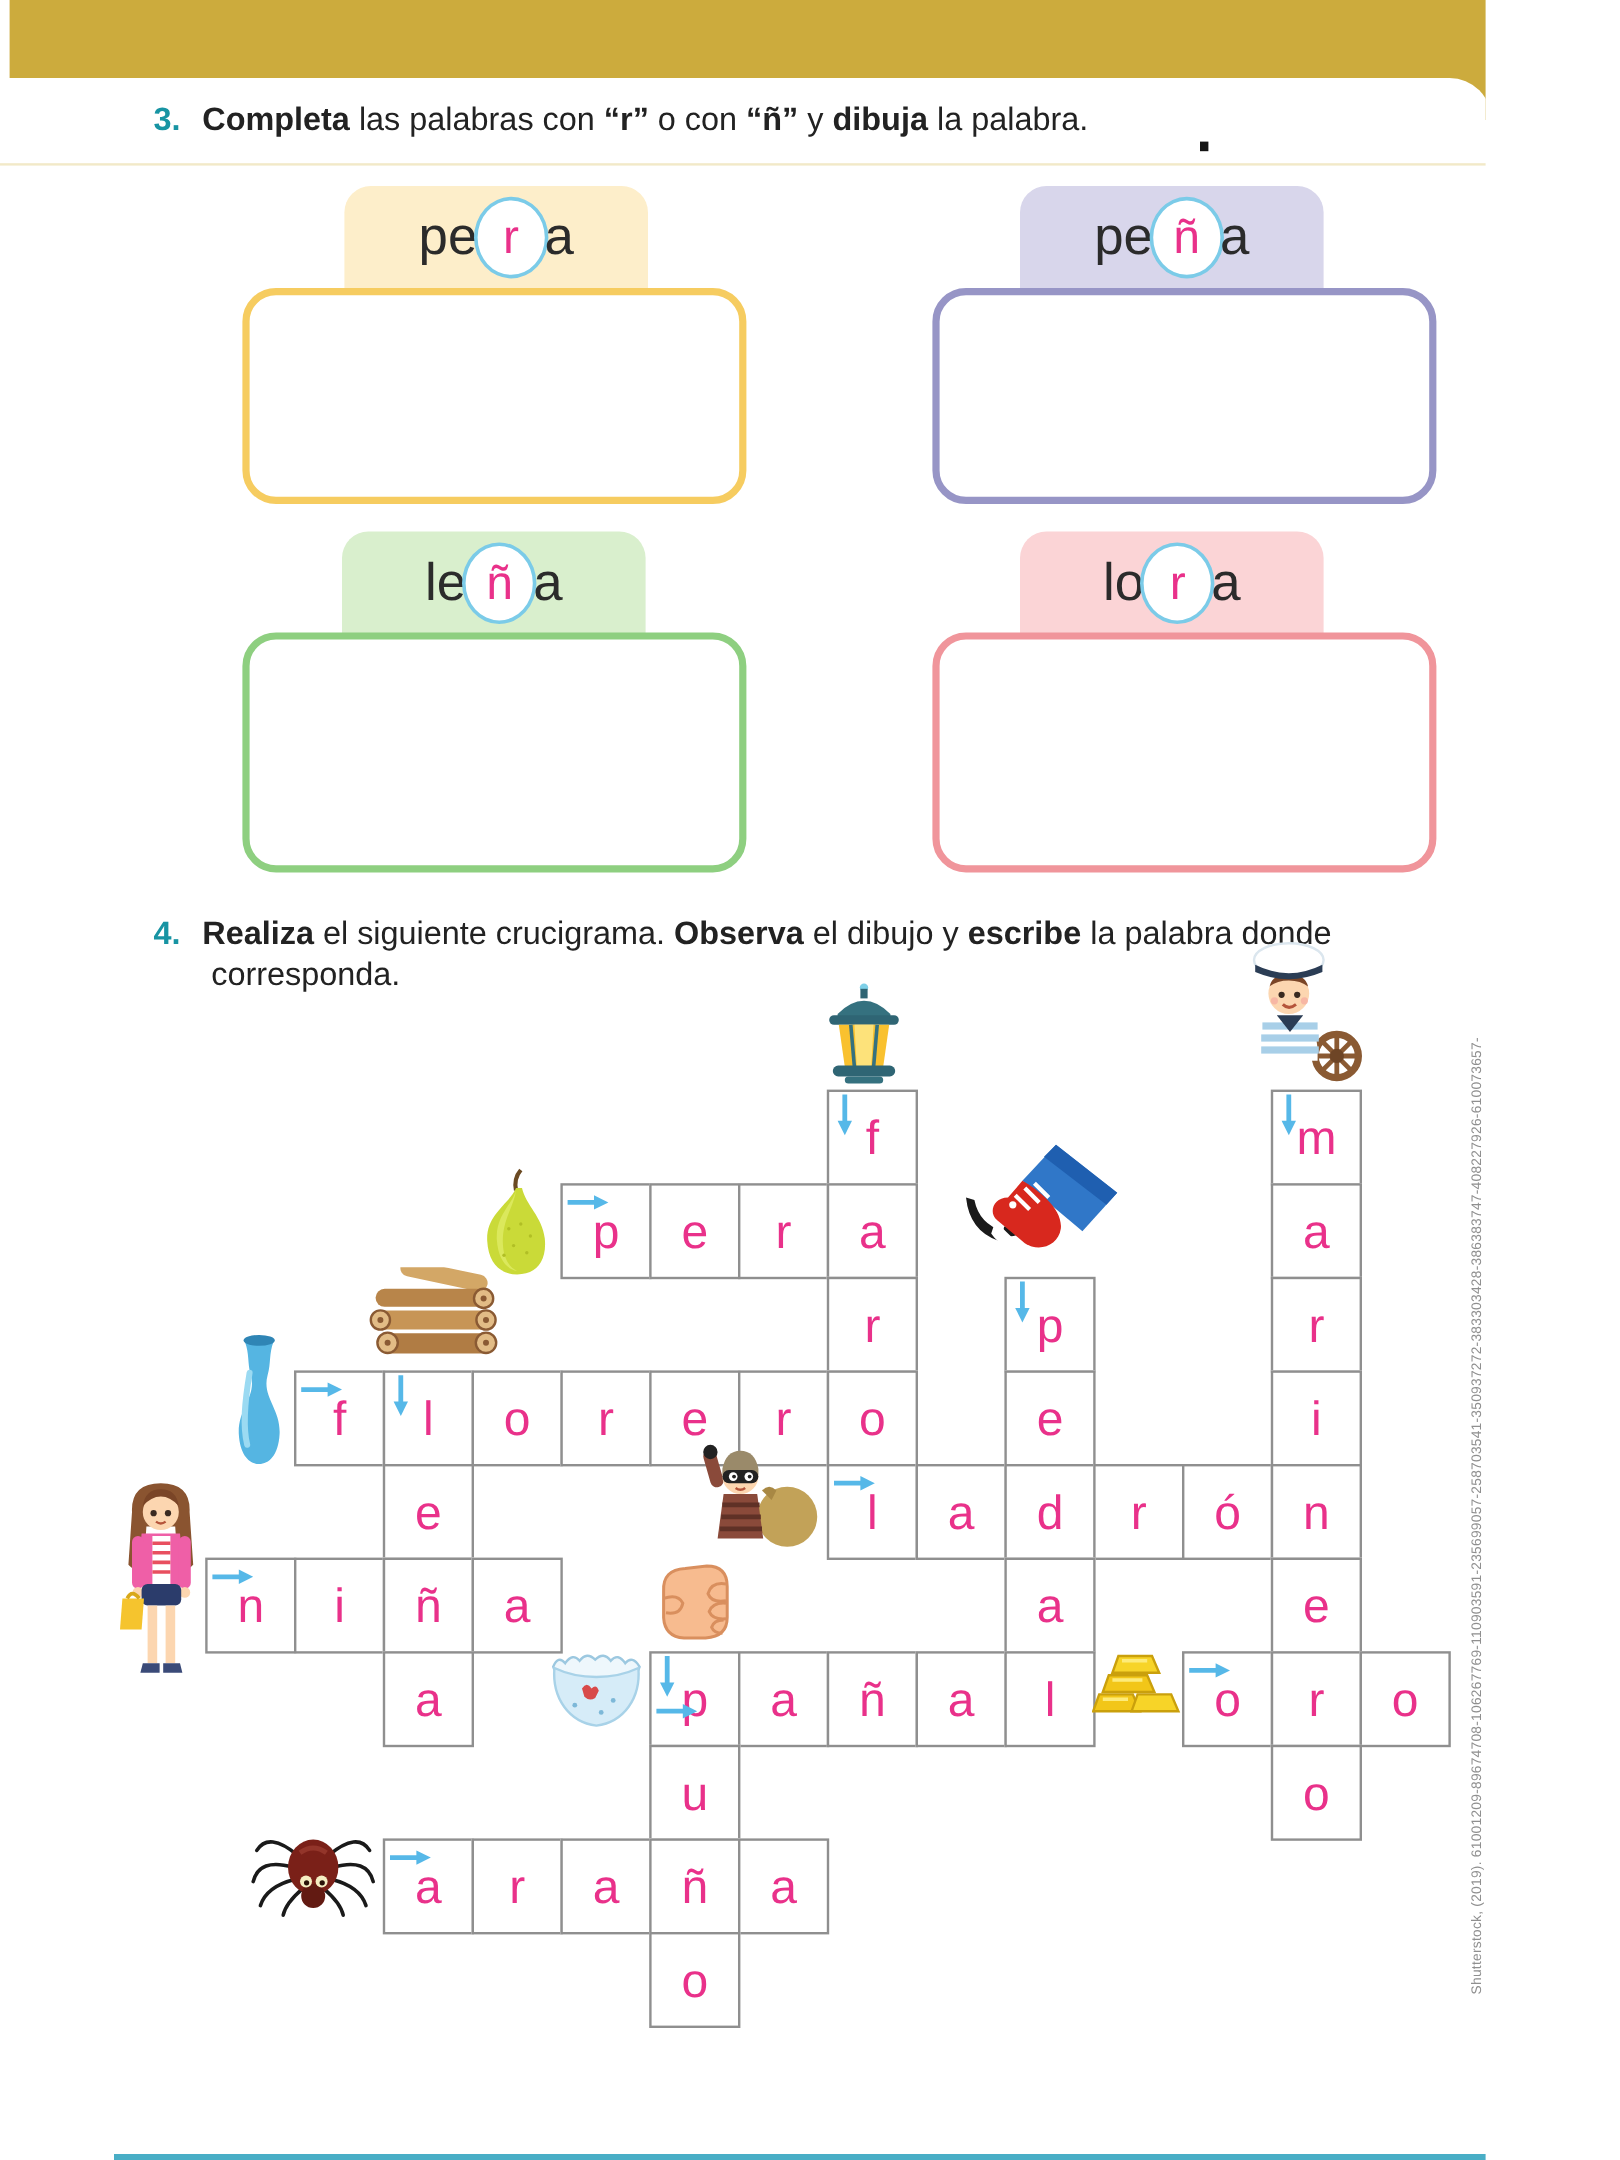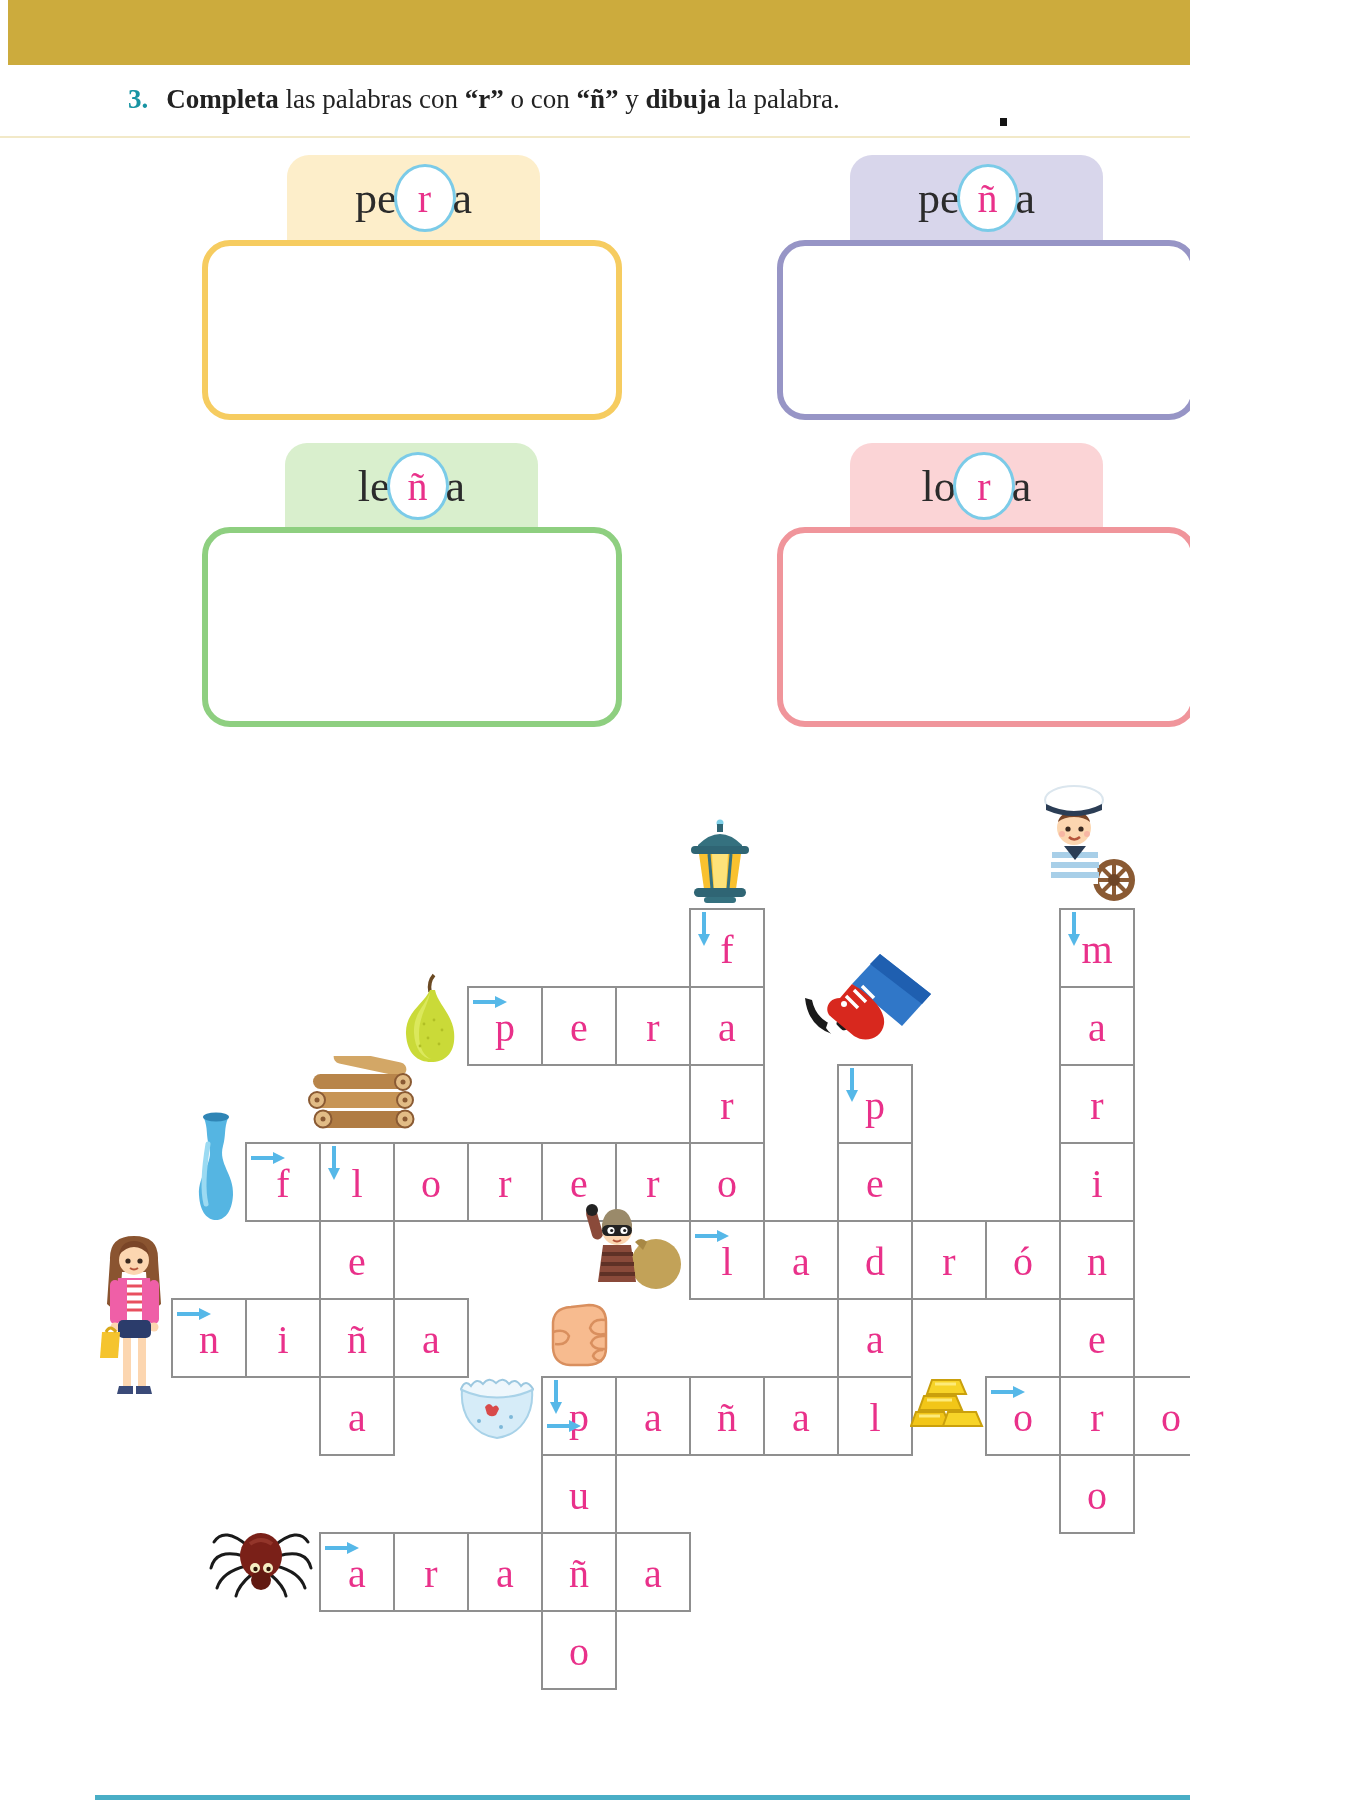--- a/index.html
+++ b/index.html
@@ -1,17 +1,17 @@
 <!DOCTYPE html>
 <html><head>
 <meta charset="utf-8">
 <style>
   html,body{margin:0;padding:0;background:#fff;}
   .page{position:relative;width:1190px;height:1800px;background:#fff;overflow:hidden;
-        font-family:Liberation Serif, serif;}
+        font-family:Liberation Sans, sans-serif;padding-left:48px;}
   
   .gold-bar{position:absolute;left:8px;top:0;width:1342px;height:100px;background:#ccab3d;}
   .gold-cap{position:absolute;left:0;top:65px;width:1243px;height:35px;background:#fff;border-top-right-radius:38px;}
   .print-mark{position:absolute;left:1000px;top:118px;width:7px;height:8px;background:#141414;}
   .header-line{position:absolute;left:0;top:136px;width:1350px;height:2px;background:#f2e9c8;}
   
   .instr{position:absolute;font-size:27px;color:#222;}
   .instr b{font-weight:bold;}
   .instr-num{color:#1794a3;font-weight:bold;margin-right:18px;}
   #instr3{left:128px;top:84px;width:1150px;}
@@ -93,20 +93,24 @@
     <div class="tab" style="left: 73px; top: 0px; background: rgb(251, 212, 214);">
       <span>lo</span>
         <span class="circle">
           <span>r</span>
         </span>
         <span>a</span>
     </div>
     <div class="draw-box" style="top: 84px; height: 188px; border-color: rgb(240, 149, 155);"></div>
   </div>
 
+  <div class="instr" id="instr4">
+    <div><span class="instr-num">4.</span><b>Realiza</b><span> el siguiente crucigrama. </span><b>Observa</b><span> el dibujo y </span><b>escribe</b><span> la palabra donde</span></div>
+    <div class="l2">corresponda.</div>
+  </div>
 
   <div id="crossword">
       <div class="cw-cell" style="left: 689px; top: 908px; color: rgb(233, 49, 138); border-color: rgb(143, 143, 143);">
         <span>f</span>
       </div>
       <div class="cw-cell" style="left: 1059px; top: 908px; color: rgb(233, 49, 138); border-color: rgb(143, 143, 143);">
         <span>m</span>
       </div>
       <div class="cw-cell" style="left: 467px; top: 986px; color: rgb(233, 49, 138); border-color: rgb(143, 143, 143);">
         <span>p</span>

